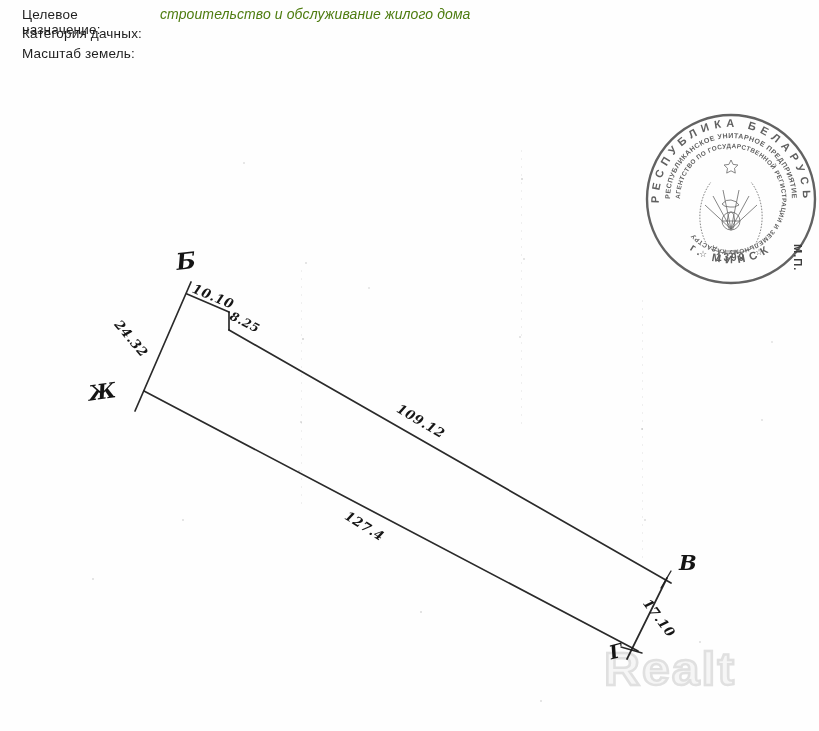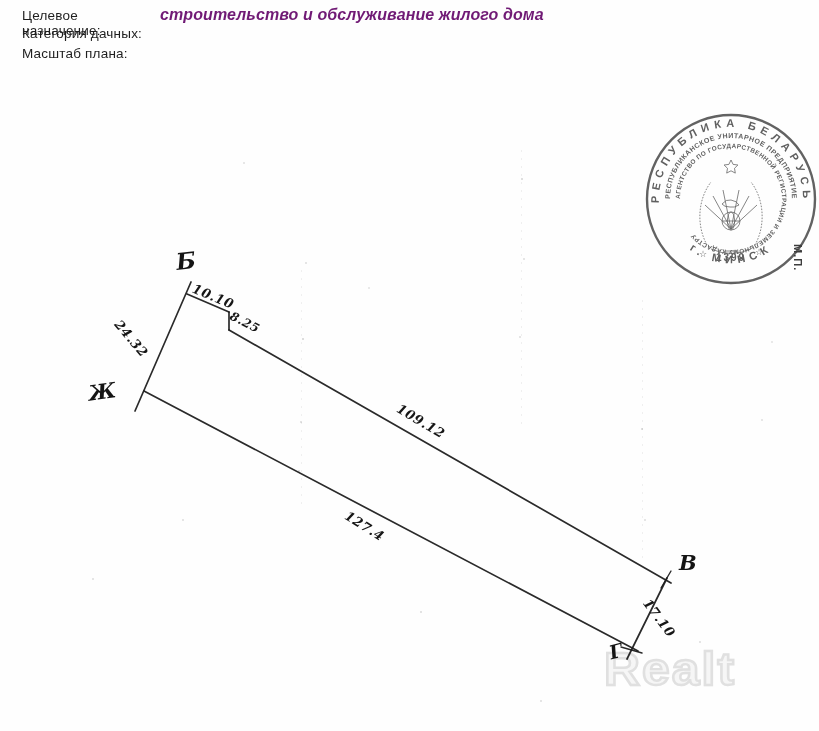--- a/index.html
+++ b/index.html
@@ -11,21 +11,21 @@
   .page{position:absolute;inset:0;}
 
   
   .header{position:absolute;left:22px;top:6px;z-index:5;}
   .field-row{display:flex;align-items:baseline;height:20px;}
   .field-label{
     width:138px;flex:0 0 138px;
     font-size:13.5px;color:#1f1f1f;letter-spacing:.2px;
   }
   .field-value{
-    font-size:16px;font-weight:700;font-style:italic;color:#701a75;
+    font-size:14px;font-weight:400;font-style:italic;color:#4d7c0f;
     white-space:nowrap;letter-spacing:.1px;
   }
 
   
   .plot-svg{position:absolute;left:0;top:0;z-index:3;}
   .plot-svg line{stroke:#1b1b1b;stroke-width:1.7;stroke-linecap:round;opacity:.93;}
   .plot-svg line.tick{stroke-width:1.4;}
 
   .dim{
     position:absolute;z-index:4;
@@ -110,21 +110,21 @@
 
   <div class="header">
     <div class="field-row">
       <span class="field-label">Целевое назначение:</span>
       <span class="field-value">строительство и обслуживание жилого дома</span>
     </div>
     <div class="field-row">
       <span class="field-label">Категория дачных:</span>
     </div>
     <div class="field-row">
-      <span class="field-label">Масштаб плана:</span>
+      <span class="field-label">Масштаб земель:</span>
       <span class="field-value"></span>
     </div>
   </div>
 
   <div class="watermark">Realt</div>
 
   <svg class="plot-svg" width="819" height="731" viewBox="0 0 819 731">
     <line x1="191" y1="282" x2="135" y2="411"></line>
     <line x1="187" y1="294" x2="229" y2="312"></line>
     <line x1="229" y1="312" x2="229" y2="330"></line>

